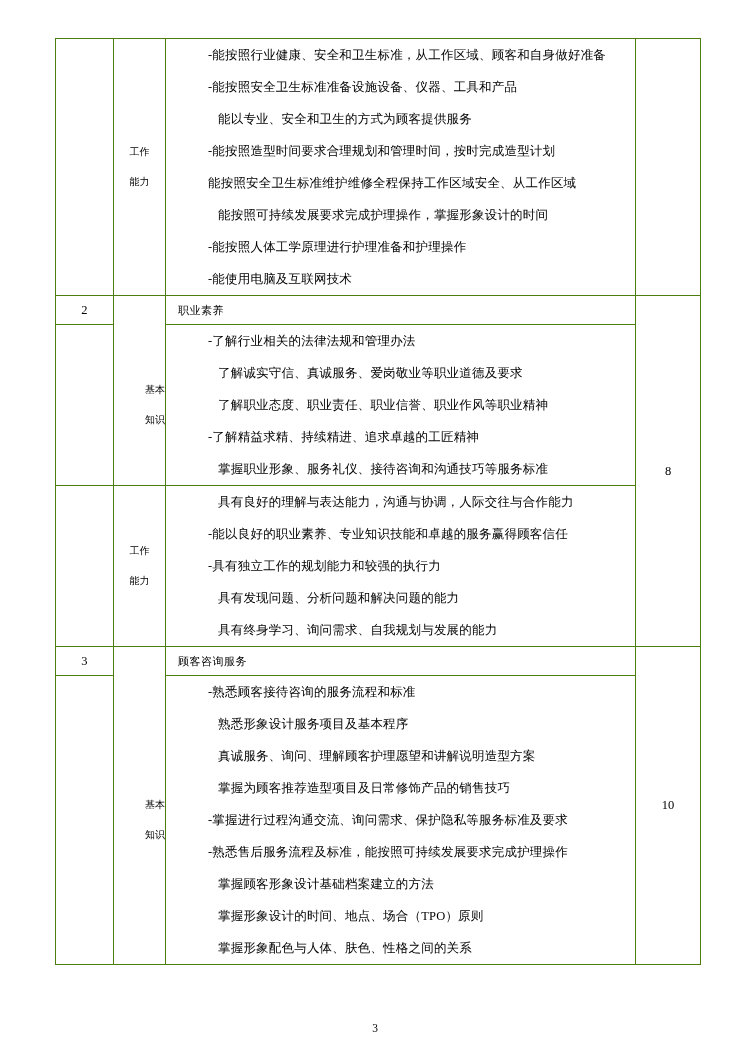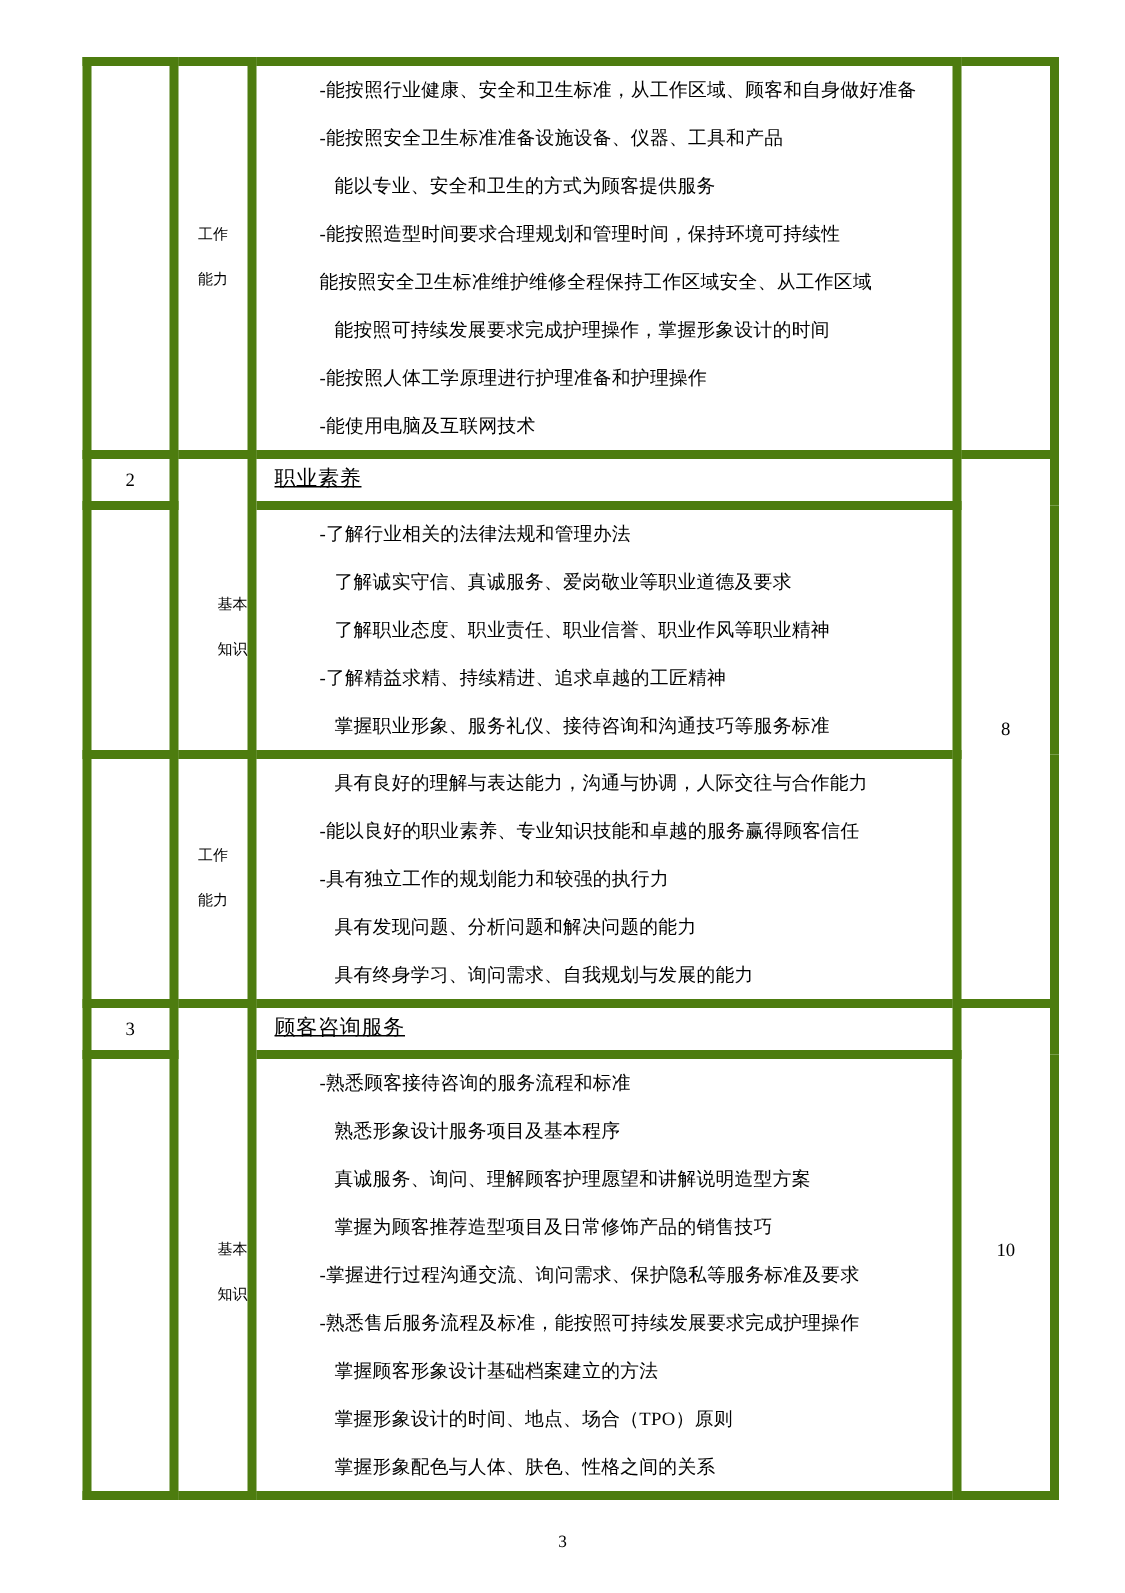--- a/index.html
+++ b/index.html
@@ -20,21 +20,21 @@
     height: 1062px;
     box-sizing: border-box;
     padding: 38px 50px 0 55px;
   }
   table.doc-table {
     border-collapse: collapse;
     width: 645px;
     table-layout: fixed;
   }
   table.doc-table td {
-    border: 6px solid #4d7c0f;
+    border: 1px solid #4d7c0f;
     vertical-align: middle;
     padding: 0;
   }
   
   col.c-no    { width: 58px; }
   col.c-cat   { width: 52px; }
   col.c-body  { width: 470px; }
   col.c-score { width: 65px; }
 
   .cell-center {
@@ -60,27 +60,26 @@
     line-height: 32px;
     height: 32px;
     padding-left: 42px;
     white-space: nowrap;
     letter-spacing: 0.2px;
   }
   .item-list li.indent {
     padding-left: 52px;
   }
   .row-title {
-    font-size: 14px;
+    font-size: 11px;
     line-height: 28px;
     height: 28px;
     padding-left: 12px;
     font-weight: normal;
     letter-spacing: 0.5px;
-    text-decoration: underline;
   }
   .score-cell {
     text-align: center;
     font-size: 12.5px;
   }
   .page-number {
     position: absolute;
     bottom: 28px;
     left: 0;
     width: 750px;
@@ -108,21 +107,21 @@
         <td class="cell-center"></td>
         <td class="cat-cell">
           <span class="cat-line">工作</span>
           <span class="cat-line">能力</span>
         </td>
         <td>
           <ul class="item-list">
             <li>-能按照行业健康、安全和卫生标准，从工作区域、顾客和自身做好准备</li>
             <li>-能按照安全卫生标准准备设施设备、仪器、工具和产品</li>
             <li class="indent">能以专业、安全和卫生的方式为顾客提供服务</li>
-            <li>-能按照造型时间要求合理规划和管理时间，保持环境可持续性</li>
+            <li>-能按照造型时间要求合理规划和管理时间，按时完成造型计划</li>
             <li>能按照安全卫生标准维护维修全程保持工作区域安全、从工作区域</li>
             <li class="indent">能按照可持续发展要求完成护理操作，掌握形象设计的时间</li>
             <li>-能按照人体工学原理进行护理准备和护理操作</li>
             <li>-能使用电脑及互联网技术</li>
           </ul>
         </td>
         <td class="score-cell"></td>
       </tr>
 
       <tr>

